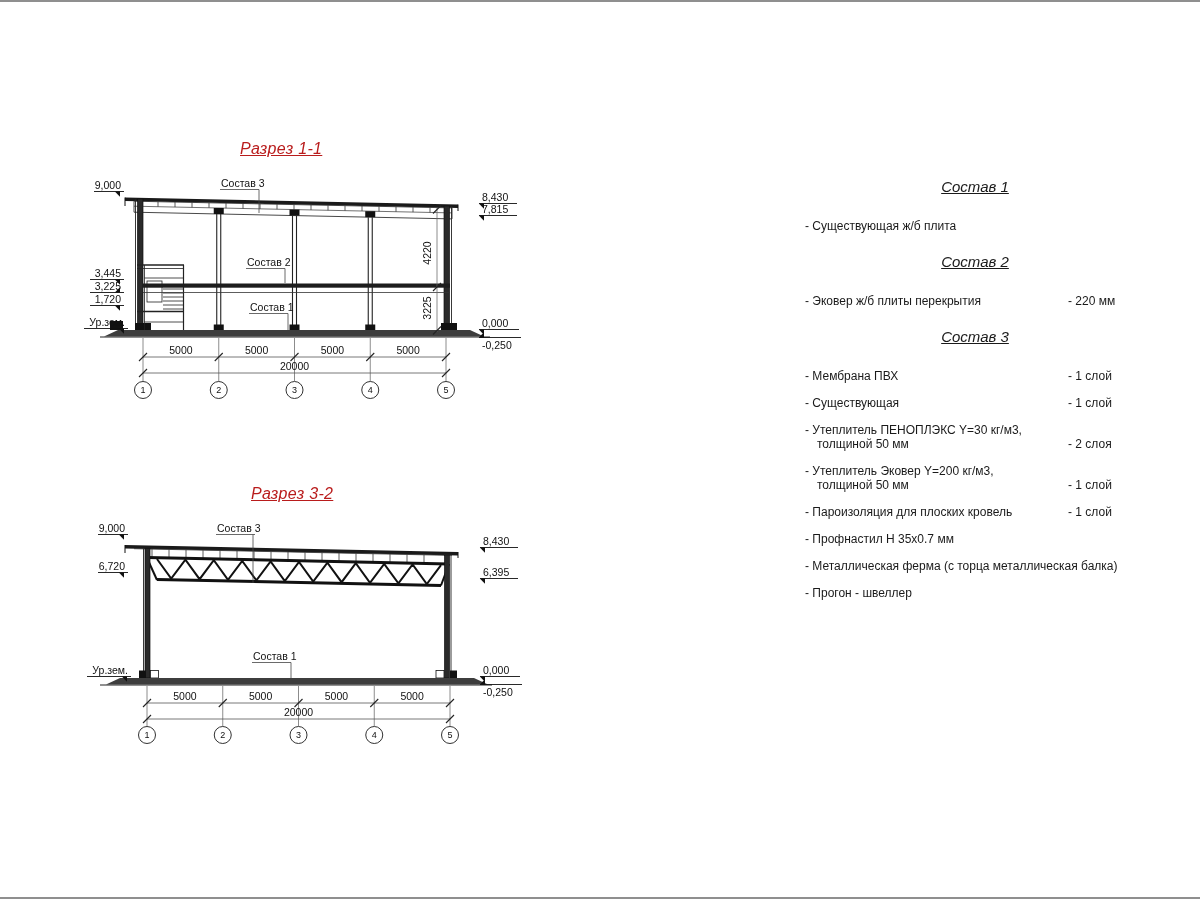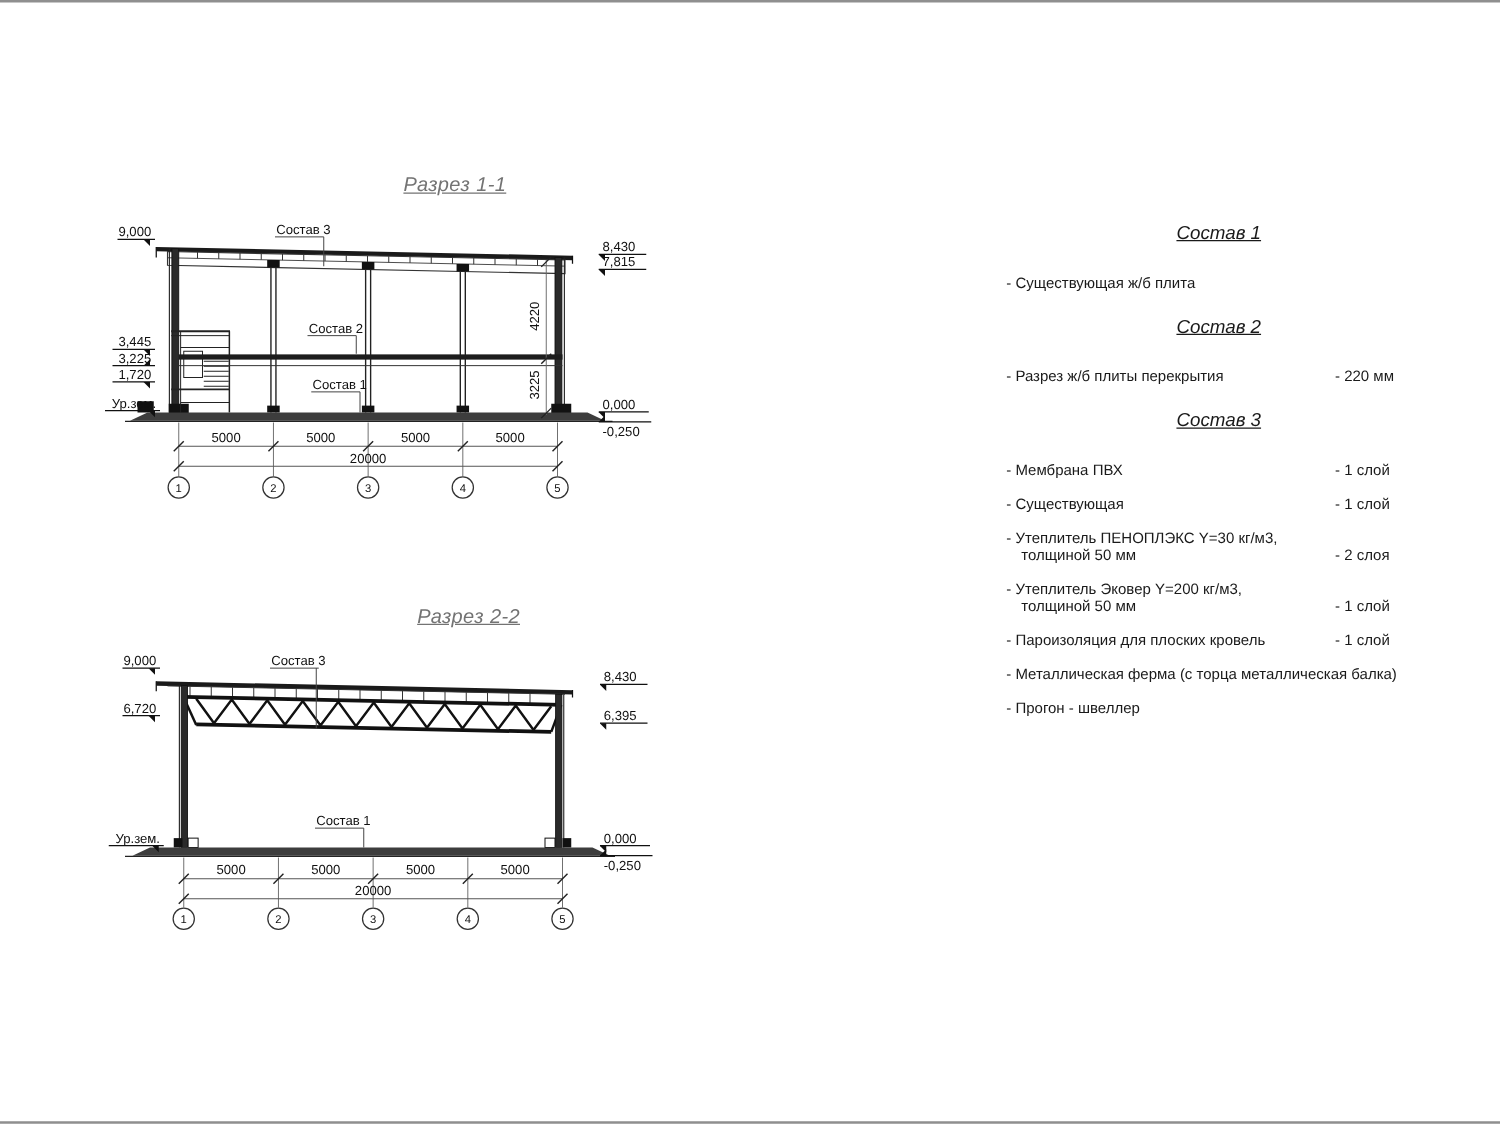--- a/index.html
+++ b/index.html
@@ -1,20 +1,20 @@
 <!DOCTYPE html>
 <html><head>
 <meta charset="utf-8">
 <style>
   html,body{margin:0;padding:0;background:#fff;}
   #page{position:relative;width:1200px;height:900px;background:#ffffff;overflow:hidden;
         font-family:"Liberation Sans",sans-serif;}
   .pgline{position:absolute;left:0;width:1200px;height:2px;background:#8f8f8f;}
   .dwg{position:absolute;}
-  .title{position:absolute;font-style:italic;font-size:16px;color:#737373;text-align:right;
+  .title{position:absolute;font-style:italic;font-size:16px;color:#b91c1c;text-align:left;
          text-decoration:underline;letter-spacing:.3px;}
   
   .t{font-family:"Liberation Sans",sans-serif;font-size:10.5px;fill:#111;}
   .t9{font-family:"Liberation Sans",sans-serif;font-size:9px;fill:#111;}
   
   #legend{position:absolute;left:805px;top:178px;width:360px;color:#1a1a1a;}
   .lh{font-style:italic;font-size:15px;text-align:center;text-decoration:underline;
       margin:20px 0 24px 0;padding-right:20px;}
   .lh.first{margin-top:0;}
   .li{position:relative;font-size:12px;line-height:14px;margin-bottom:13px;}
@@ -22,21 +22,21 @@
   .lv{position:absolute;left:263px;bottom:0;white-space:nowrap;}
 </style>
 </head>
 <body>
 
 <div id="page">
   <div class="pgline" style="top:0;"></div>
   <div class="pgline" style="top:897px;"></div>
 
   <div class="title" style="left:240px;top:140px;width:165px;">Разрез 1-1</div>
-  <div class="title" style="left:251px;top:485px;width:165px;">Разрез 2-2</div>
+  <div class="title" style="left:251px;top:485px;width:165px;">Разрез 3-2</div>
 
   <svg class="dwg" style="left:75px;top:130px;" width="460" height="280" viewBox="75 130 460 280">
     <defs>
       <g id="mkd">
           <path d="M0,0L-5.2,0L0,5.2Z" fill="#111"></path>
         </g>
       <g id="mku">
           <path d="M0,0L-5.2,0L0,-5.2Z" fill="#111"></path>
         </g>
       <g id="sl">
@@ -291,21 +291,21 @@
 
   <div id="legend">
     <div class="lh first">Состав 1</div>
     <div class="li">
       <span class="ln">- Существующая ж/б плита</span>
       <span class="lv"></span>
     </div>
 
     <div class="lh">Состав 2</div>
     <div class="li">
-      <span class="ln">- Разрез ж/б плиты перекрытия</span>
+      <span class="ln">- Эковер ж/б плиты перекрытия</span>
       <span class="lv">- 220 мм</span>
     </div>
 
     <div class="lh">Состав 3</div>
     <div class="li">
       <span class="ln">- Мембрана ПВХ</span>
       <span class="lv">- 1 слой</span>
     </div>
     <div class="li">
       <span class="ln">- Существующая</span>
@@ -319,20 +319,24 @@
     <div class="li">
       <span class="ln">- Утеплитель Эковер Y=200 кг/м3,
 толщиной 50 мм</span>
       <span class="lv">- 1 слой</span>
     </div>
     <div class="li">
       <span class="ln">- Пароизоляция для плоских кровель</span>
       <span class="lv">- 1 слой</span>
     </div>
     <div class="li">
+      <span class="ln">- Профнастил Н 35х0.7 мм</span>
+      <span class="lv"></span>
+    </div>
+    <div class="li">
       <span class="ln">- Металлическая ферма (с торца металлическая балка)</span>
       <span class="lv"></span>
     </div>
     <div class="li">
       <span class="ln">- Прогон - швеллер</span>
       <span class="lv"></span>
     </div>
   </div>
 </div>
 

